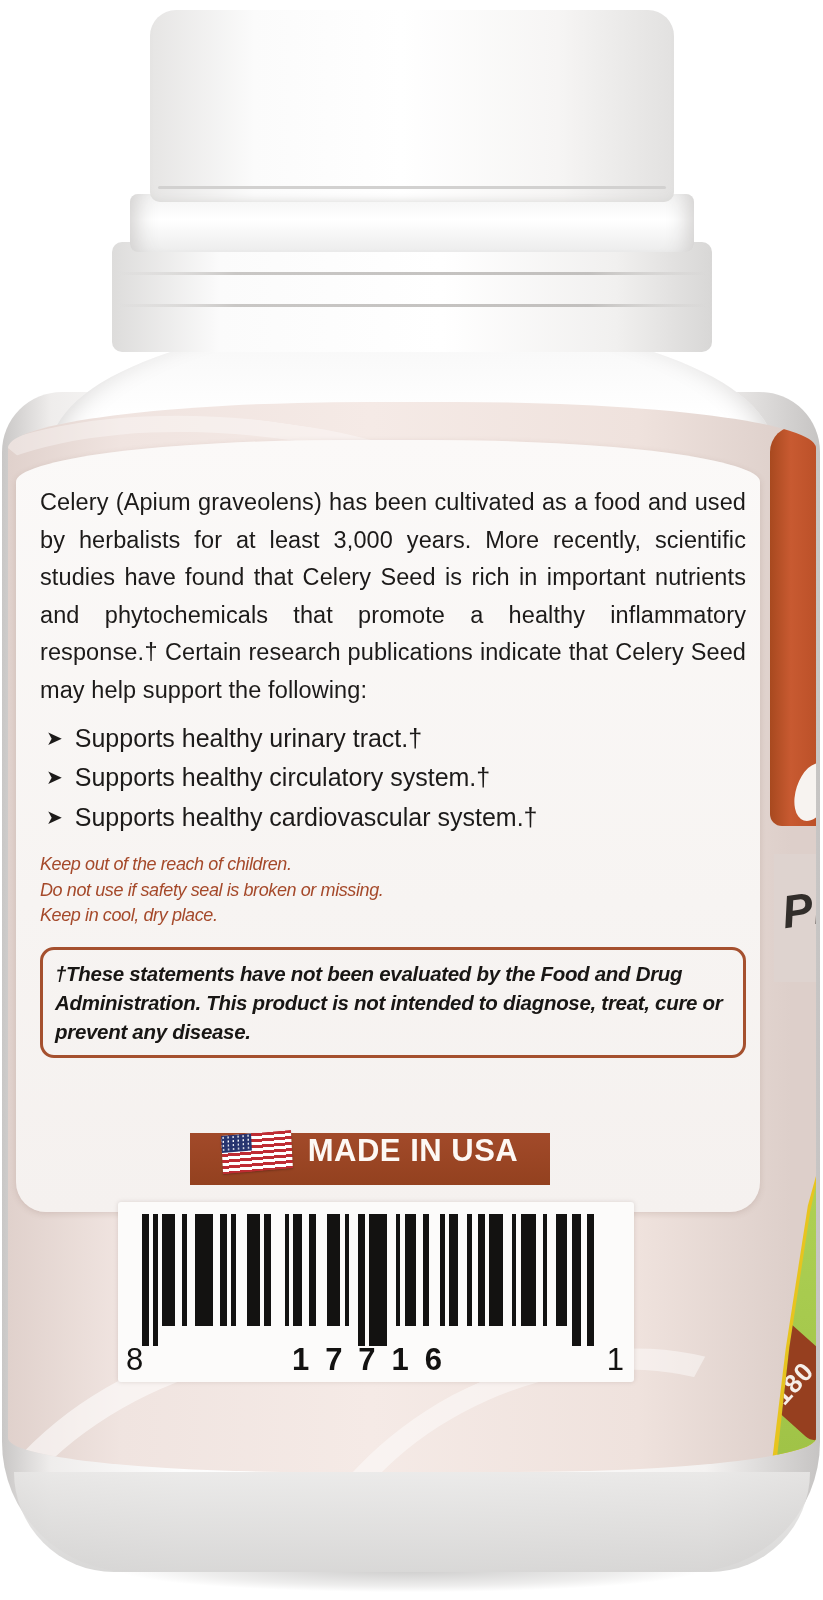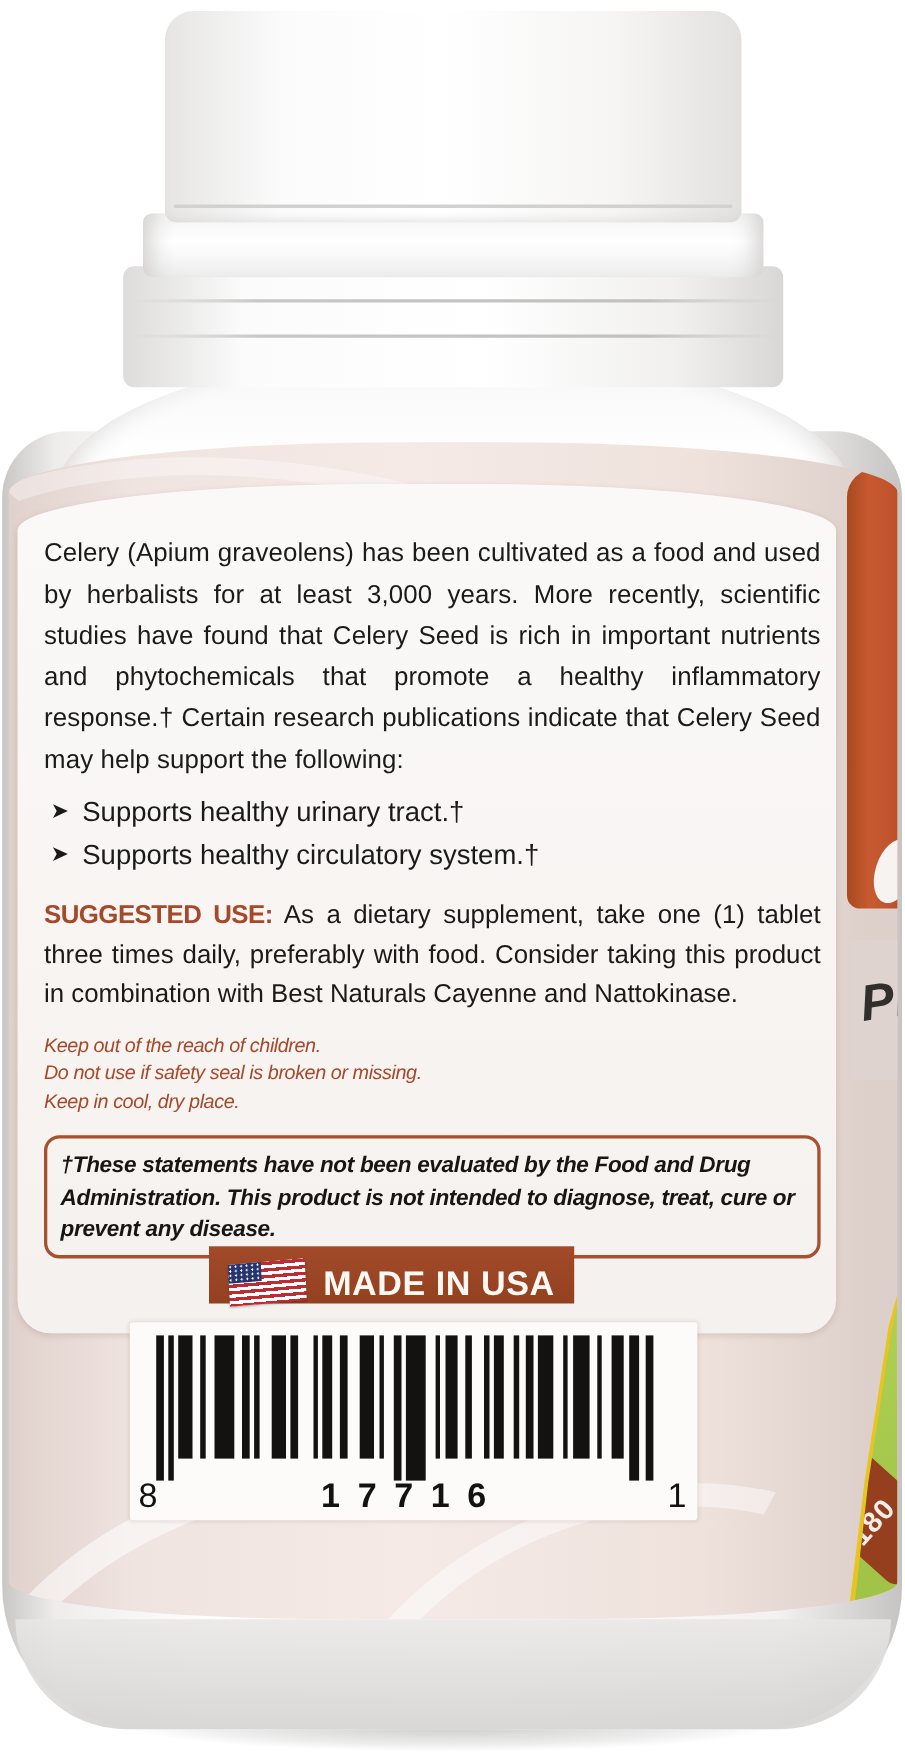--- a/index.html
+++ b/index.html
@@ -110,23 +110,23 @@
   #suggested-use .heading{font-weight:bold;color:#a5492a;letter-spacing:-.5px;}
   #warnings{margin-top:16px;}
   #warnings div{font-size:18px;font-weight:normal;font-style:italic;color:#a5492a;line-height:1.42;letter-spacing:-.4px;}
   #disclaimer-box{
     margin-top:18px;border:3px solid #a5502e;border-radius:14px;
     padding:9px 12px;font-style:italic;font-size:20.5px;line-height:1.42;
     color:#181614;font-weight:bold;letter-spacing:-.3px;
   }
   
   #made-strip{
-    position:absolute;left:182px;top:731px;width:332px;height:52px;
+    position:absolute;left:182px;top:731px;width:360px;height:52px;
     background:linear-gradient(180deg,#a24a2a,#93411f);
-    display:flex;align-items:flex-end;justify-content:center;gap:16px;
+    display:flex;align-items:flex-start;justify-content:center;gap:16px;
   }
   #us-flag{
     position:relative;width:70px;height:38px;flex:0 0 auto;
     background:repeating-linear-gradient(180deg,#bf2b33 0 3px,#ffffff 3px 6px);
     transform:rotate(-3deg) skewY(-2deg);
     box-shadow:0 1px 2px rgba(0,0,0,.25);
   }
   #us-flag .canton{
     position:absolute;left:0;top:0;width:30px;height:17px;background:#27356f;
     background-image:radial-gradient(circle at 2px 2px, #fff 0.8px, transparent 1px);
@@ -188,23 +188,23 @@
         <span>180</span>
       </div>
     </div>
 
     <div id="panel">
       <p id="description">Celery (Apium graveolens) has been cultivated as a food and used by herbalists for at least 3,000 years. More recently, scientific studies have found that Celery Seed is rich in important nutrients and phytochemicals that promote a healthy inflammatory response.† Certain research publications indicate that Celery Seed may help support the following:</p>
 
       <ul id="benefits">
         <li><span class="arrow">➤</span><span>Supports healthy urinary tract.†</span></li>
         <li><span class="arrow">➤</span><span>Supports healthy circulatory system.†</span></li>
+        <li><span class="arrow">➤</span><span>Supports healthy cardiovascular system.†</span></li>
       </ul>
 
-      <p id="suggested-use"><span class="heading">SUGGESTED USE:</span><span> As a dietary supplement, take one (1) tablet three times daily, preferably with food. Consider taking this product in combination with Best Naturals Cayenne and Nattokinase.</span></p>
 
       <div id="warnings">
         <div>Keep out of the reach of children.</div>
         <div>Do not use if safety seal is broken or missing.</div>
         <div>Keep in cool, dry place.</div>
       </div>
 
       <div id="disclaimer-box">†These statements have not been evaluated by the Food and Drug Administration. This product is not intended to diagnose, treat, cure or prevent any disease.</div>
     </div>
 

